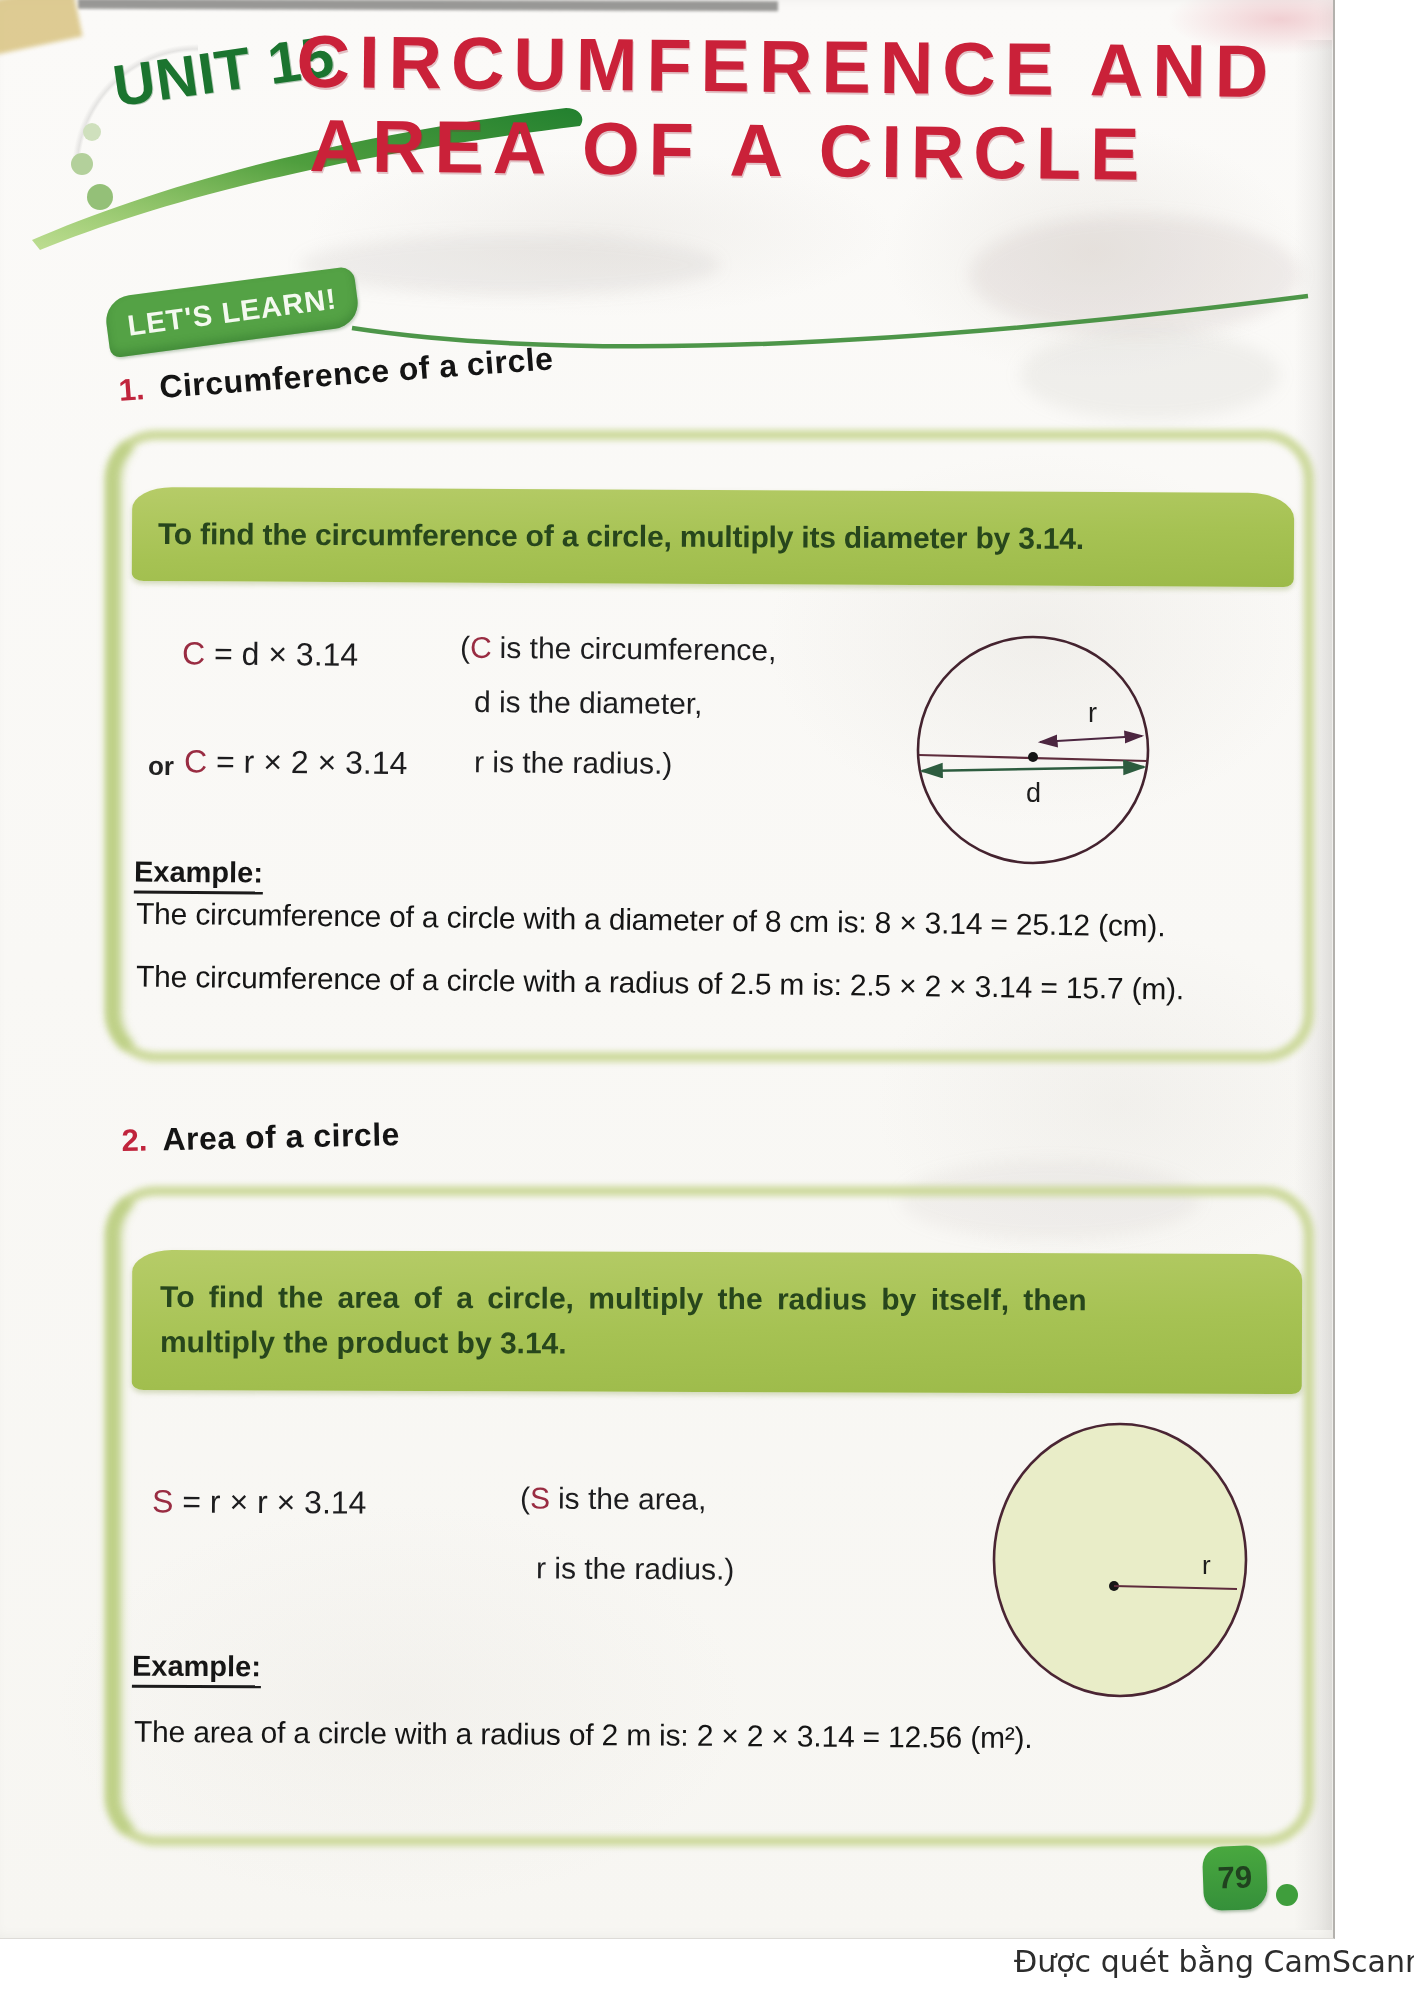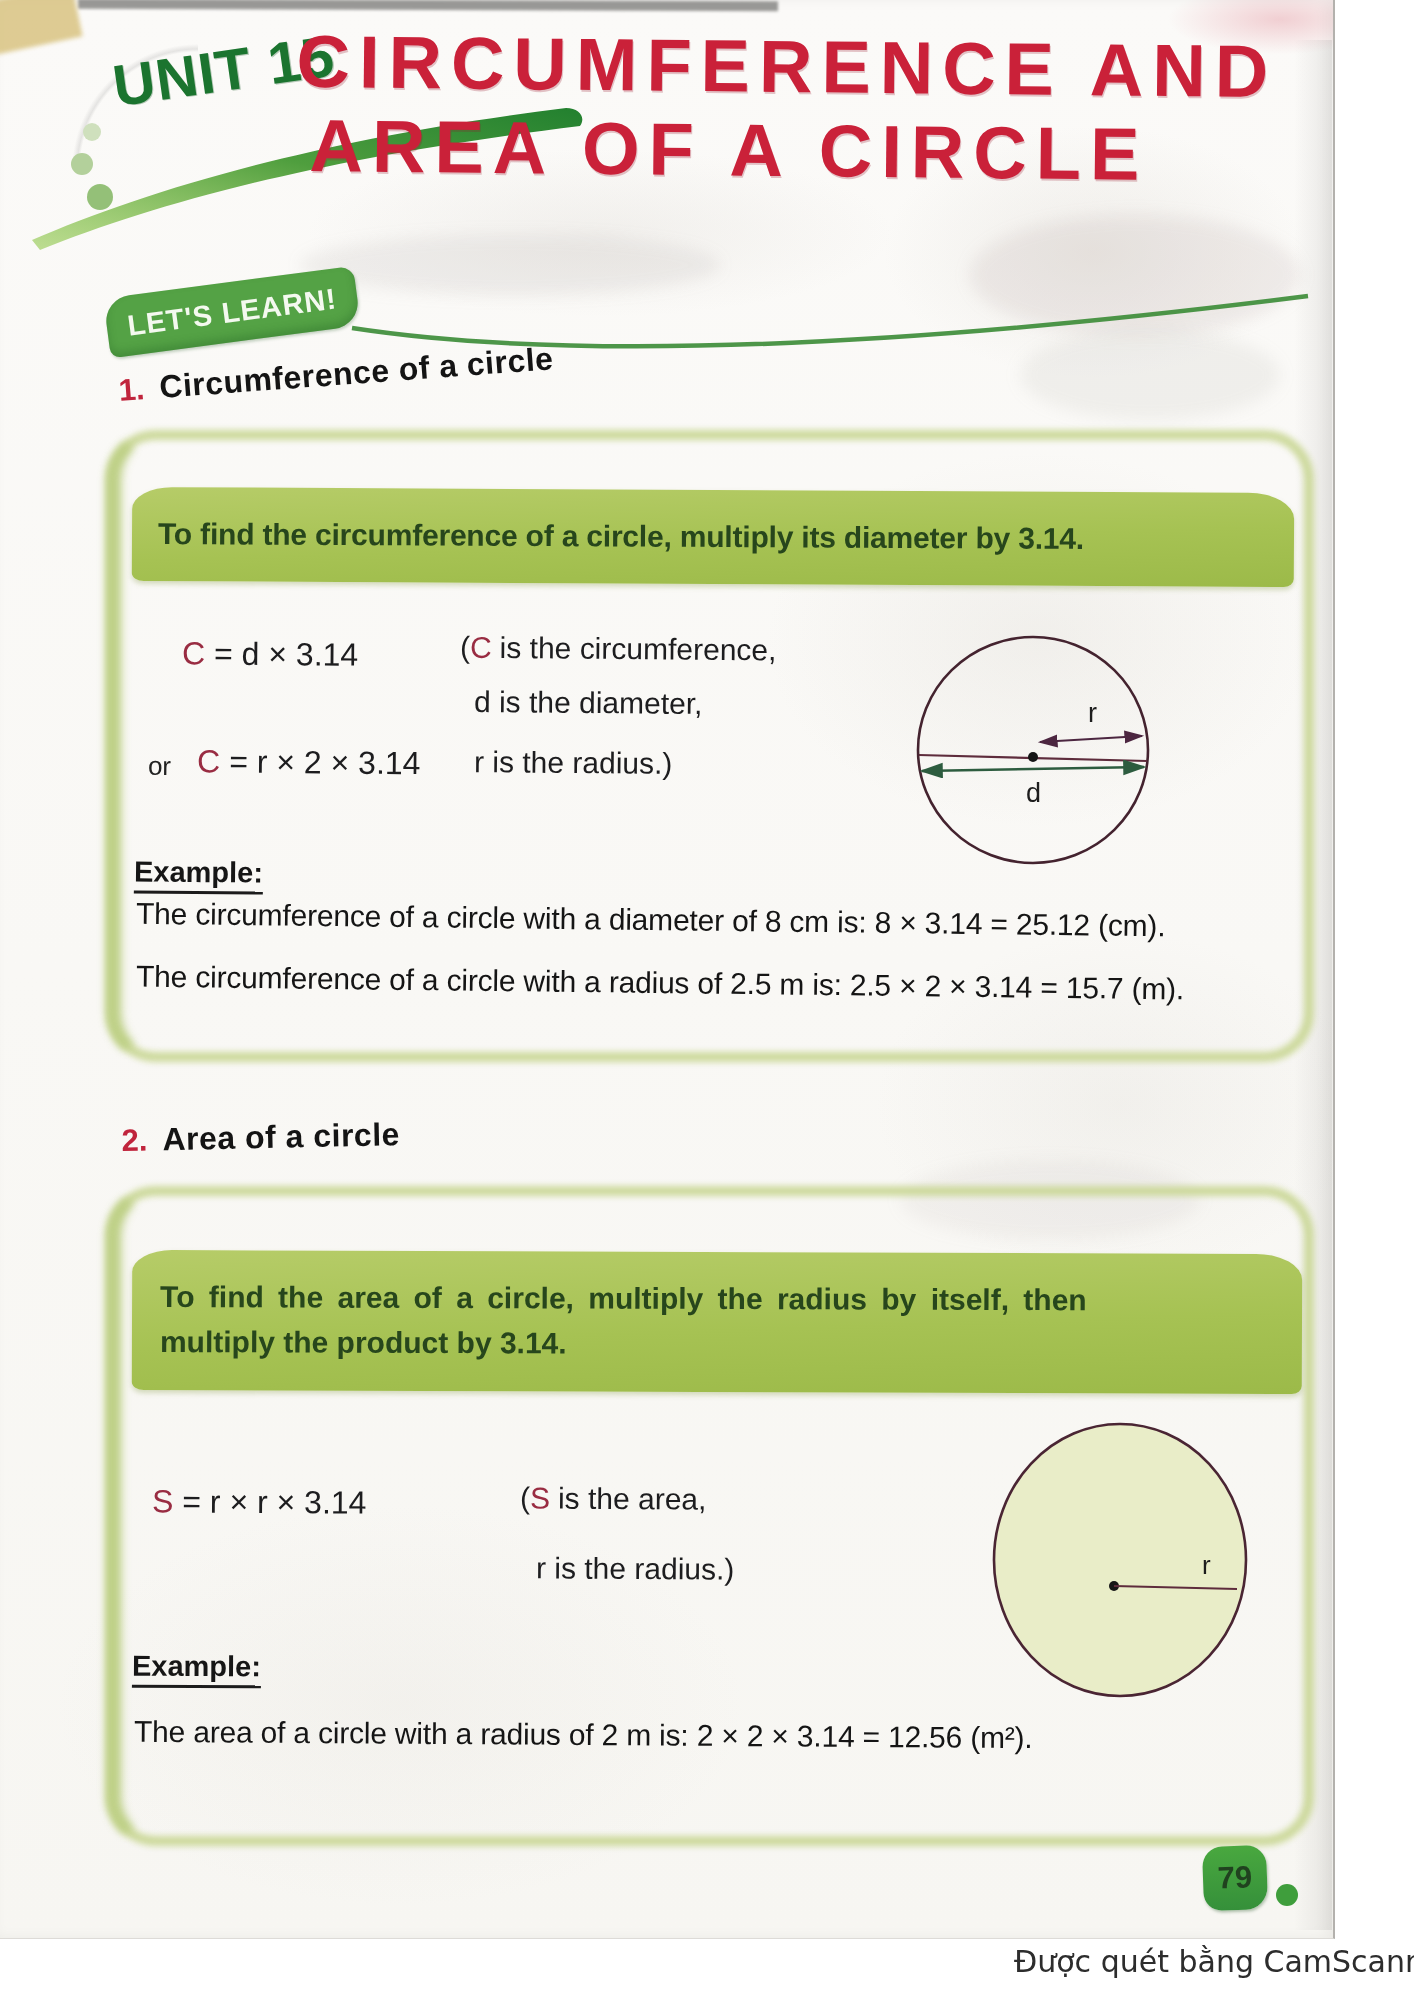--- a/index.html
+++ b/index.html
@@ -76,21 +76,21 @@
     padding:24px 28px;box-sizing:border-box;line-height:1.5;}
   .bar2 .bl1{font-size:30px;word-spacing:6px;white-space:nowrap;}
   .bar2 .bl2{font-size:30px;white-space:nowrap;}
   
   .formula,.legend{position:absolute;white-space:nowrap;color:#1d1d1f;}
   .formula{font-size:32px;}
   .legend{font-size:30px;}
   .mvar{color:#992c42;}
   .formula .mexp{margin-left:9px;}
   .legend .lrest{margin-left:8px;}
-  .or{font-size:26px;color:#222;margin-right:26px;position:relative;top:3px;}
+  .or{font-size:26px;color:#222;margin-right:10px;position:relative;top:3px;font-weight:bold;}
   .f1a{left:182px;top:636px;transform:rotate(.5deg);}
   .lg1a{left:460px;top:632px;transform:rotate(.5deg);}
   .lg1b{left:474px;top:686px;transform:rotate(.5deg);}
   .f1b{left:148px;top:744px;transform:rotate(.5deg);}
   .lg1c{left:474px;top:746px;transform:rotate(.5deg);}
   .f2a{left:152px;top:1484px;transform:rotate(.4deg);}
   .lg2a{left:520px;top:1482px;transform:rotate(.4deg);}
   .lg2b{left:536px;top:1552px;transform:rotate(.4deg);}
   
   .example-label{position:absolute;font-size:29px;font-weight:700;color:#161616;

